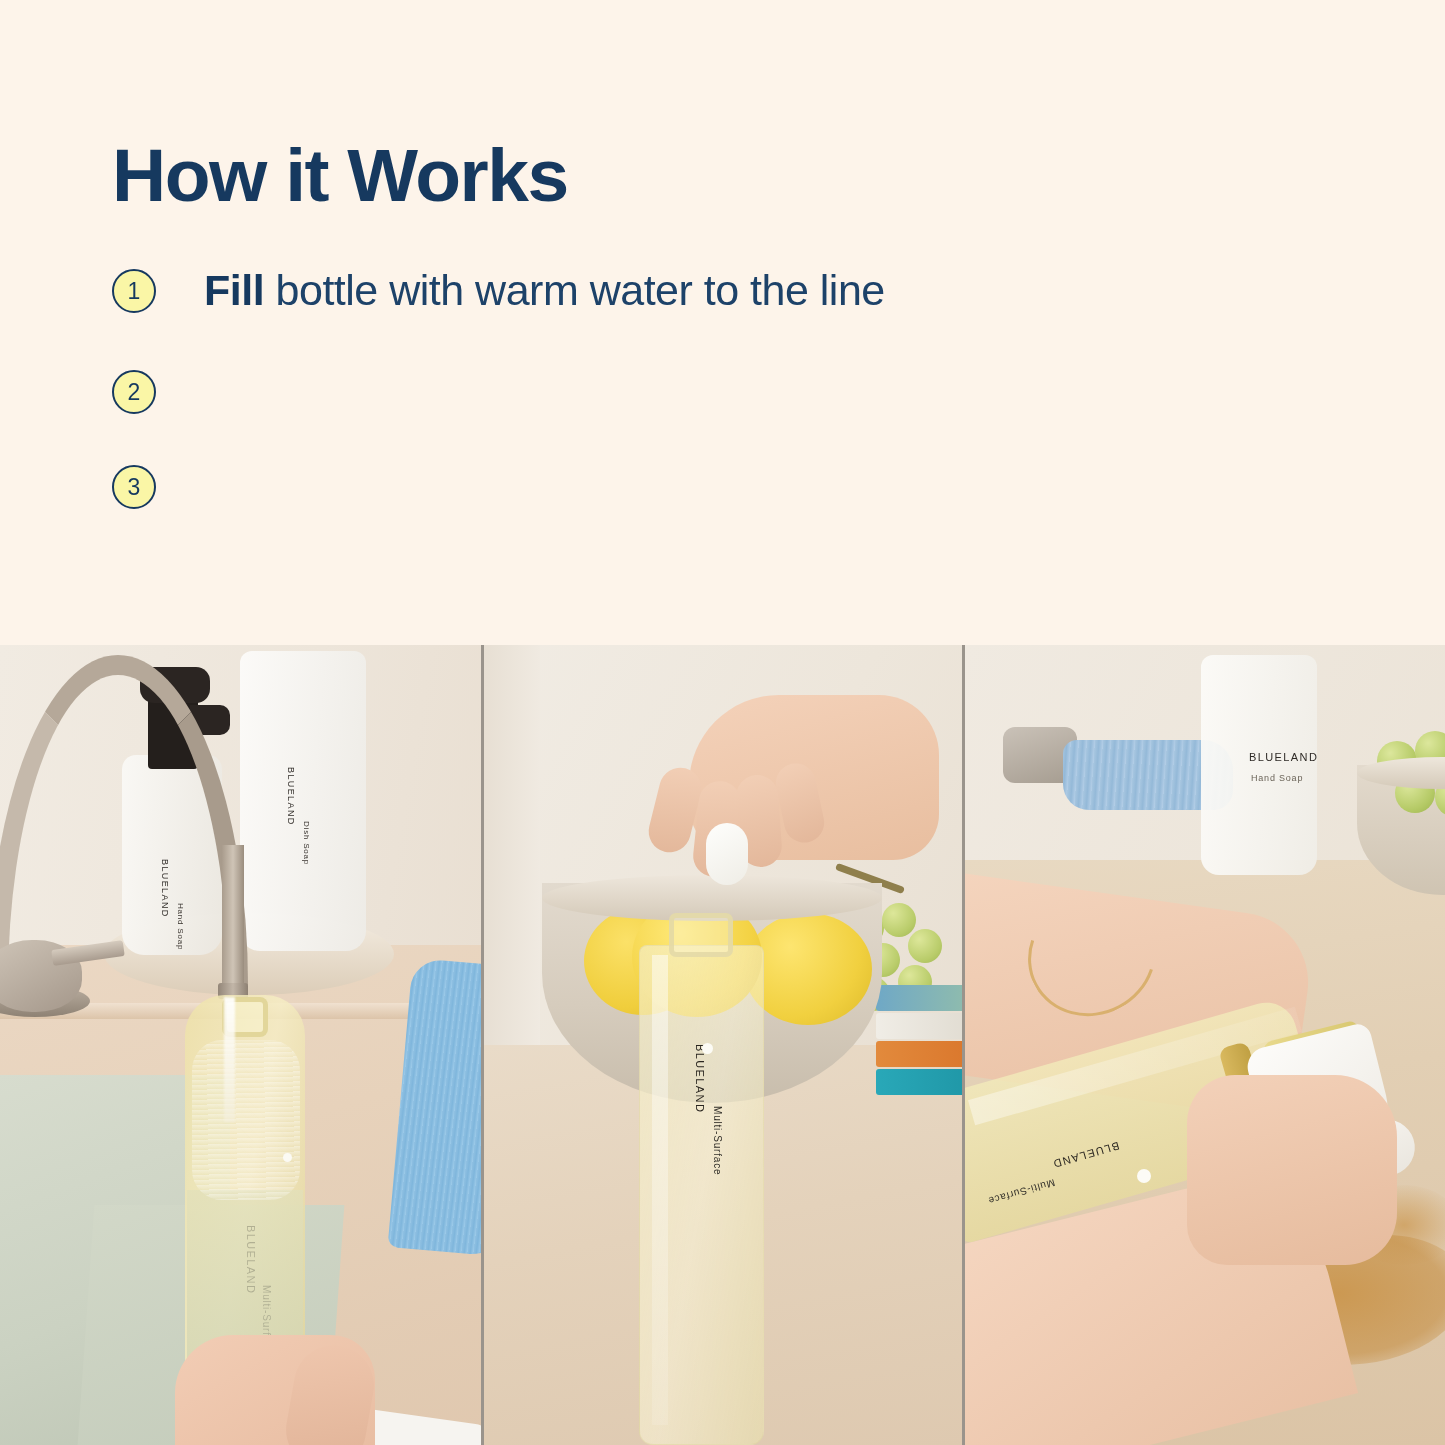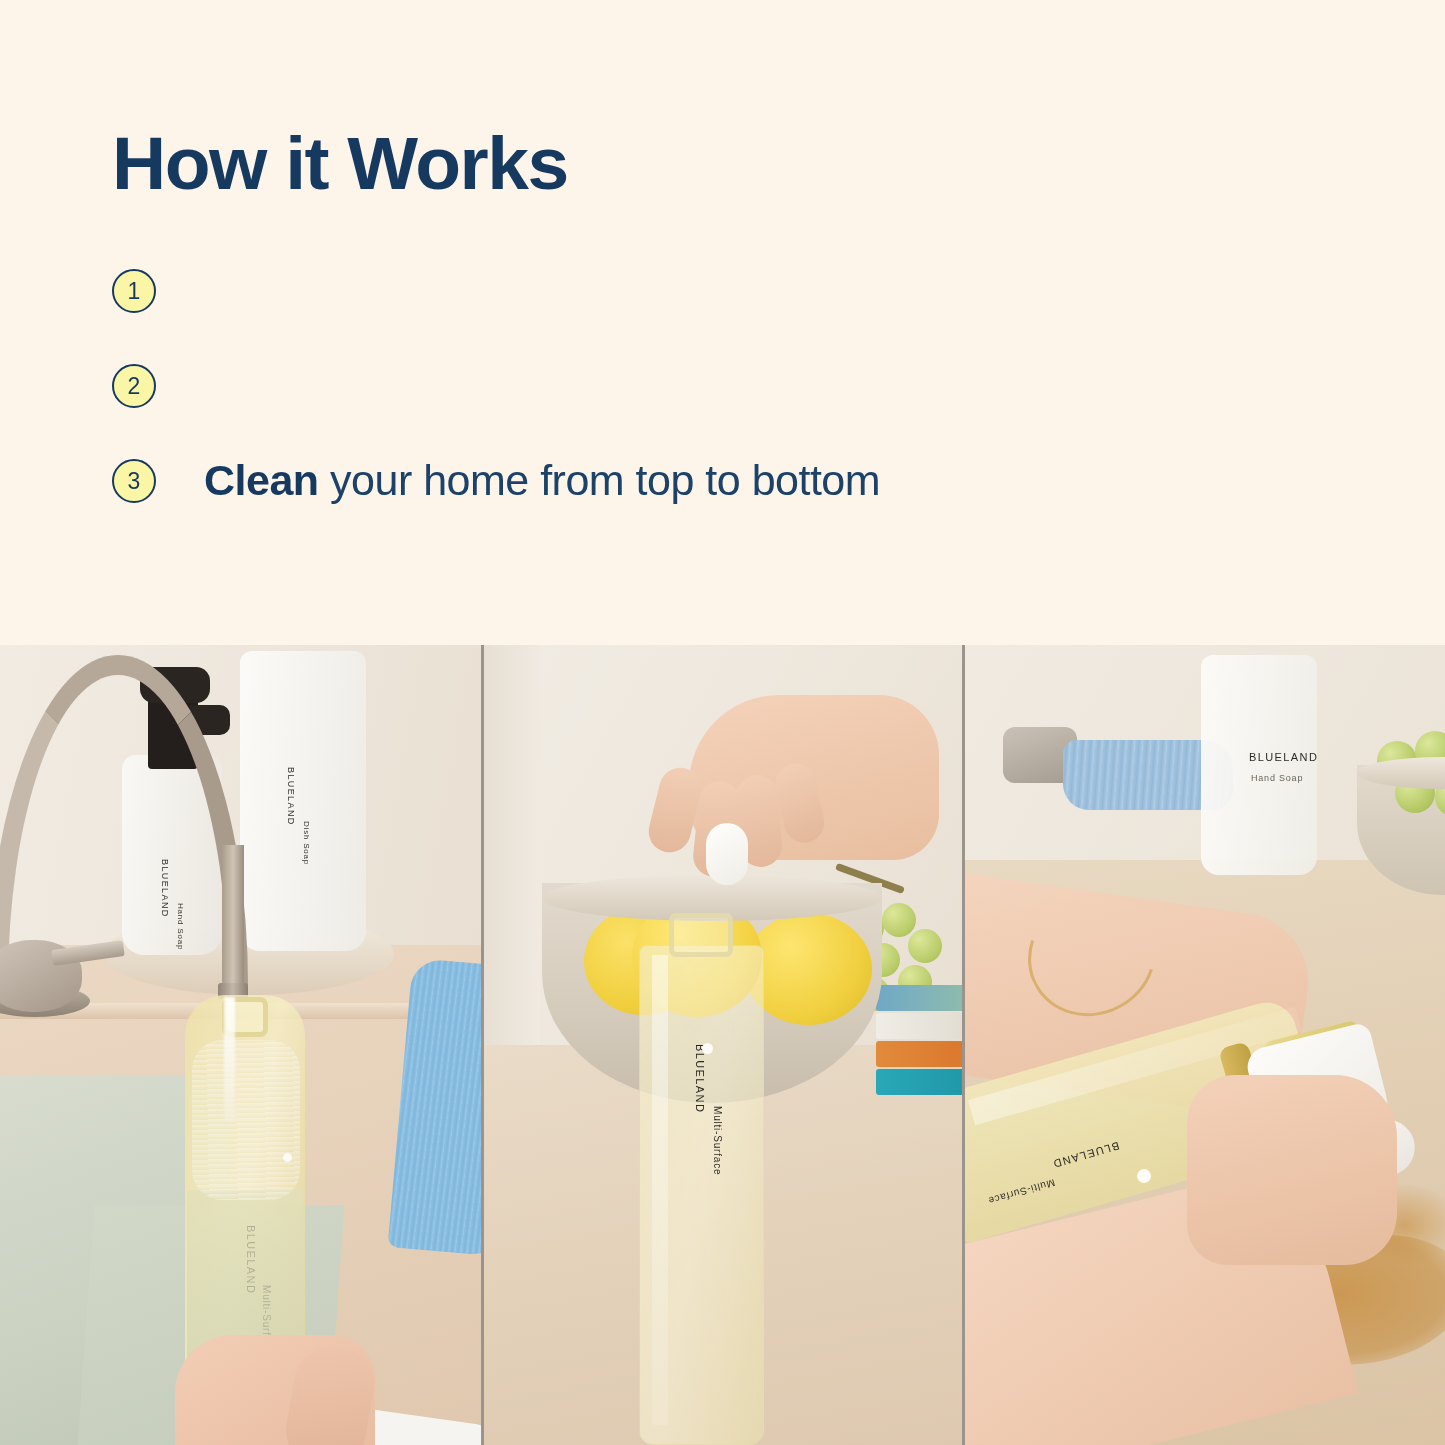--- a/index.html
+++ b/index.html
@@ -14,21 +14,21 @@
 
   
   #instructions-panel{
     position:absolute; left:0; top:0; width:1445px; height:645px;
     background:#FDF4EA;
   }
 
   #header-row{
     position:absolute; left:112px; top:113px;
     width:1240px; height:100px;
-    display:flex; align-items:center; gap:100px;
+    display:flex; align-items:flex-end; gap:100px;
   }
   #page-title{
     font-size:75px; font-weight:bold; color:#16395F;
     letter-spacing:-1.5px; line-height:1; white-space:nowrap;
   }
   #product-badge{
     background:#FAF6A6; color:#16395F;
     border-radius:44px; padding:16px 38px 19px 38px;
     font-size:39px; line-height:1; white-space:nowrap;
     letter-spacing:-0.4px;
@@ -246,29 +246,29 @@
 <section id="instructions-panel">
 
   <div id="header-row">
     <h1 id="page-title">How it Works</h1>
   </div>
 
   <ol id="steps-list">
 
     <li class="step-row">
       <span class="step-badge">1</span>
+      <span class="step-text"><b class="lead">Fill</b><span> bottle with warm water to the line</span></span>
     </li>
 
     <li class="step-row">
       <span class="step-badge">2</span>
     </li>
 
     <li class="step-row">
       <span class="step-badge">3</span>
-      <span class="step-text"><b class="lead">Clean</b><span> your home from top to bottom</span></span>
     </li>
 
   </ol>
 </section>
 
 <section id="photo-strip">
 
   <figure class="photo-panel" id="photo-panel-1">
     <div class="p1-wall"></div>
     <div class="p1-counter"></div>

